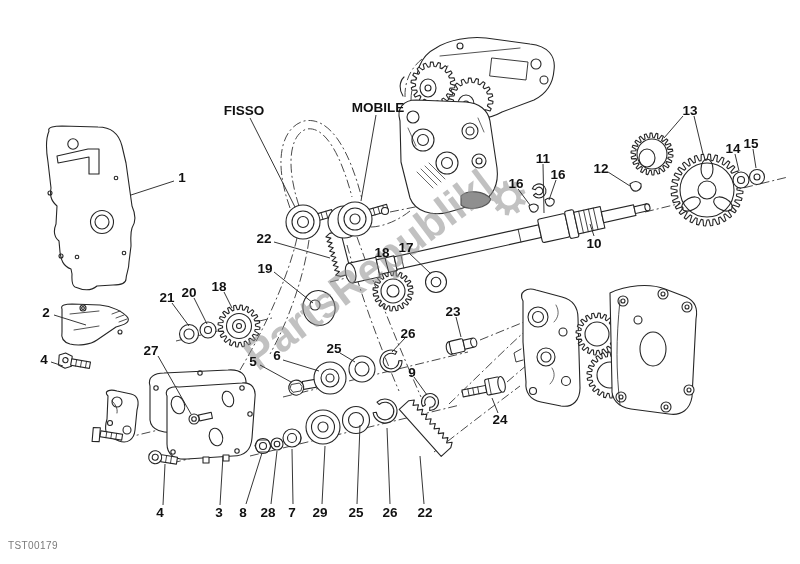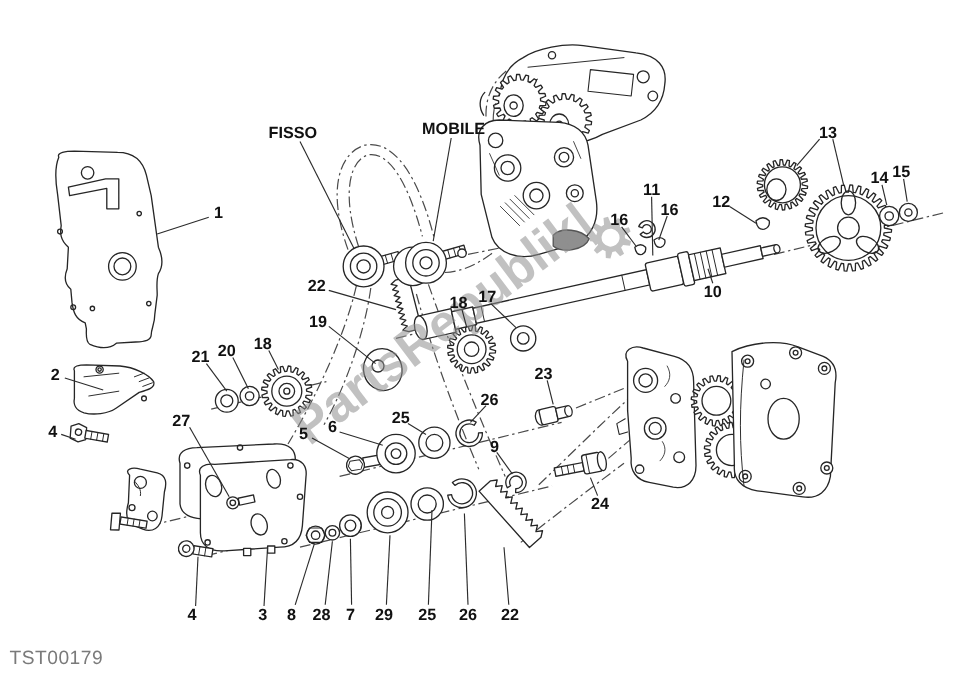--- a/index.html
+++ b/index.html
@@ -1,19 +1,19 @@
 <!DOCTYPE html>
 <html><head>
 <meta charset="utf-8">
 <style>
   html,body{margin:0;padding:0;background:#ffffff;}
   .stage{position:relative;width:800px;height:564px;background:#fff;overflow:hidden;
          font-family:"Liberation Sans",sans-serif;}
   .stage svg{position:absolute;left:0;top:0;}
-  .footer-code{position:absolute;left:8px;top:540px;font-size:16px;color:#7a7a7a;
+  .footer-code{position:absolute;left:8px;top:540px;font-size:10px;color:#7a7a7a;
                letter-spacing:.4px;font-family:"Liberation Sans",sans-serif;}
 </style>
 </head>
 <body>
 
 <div class="stage">
 <svg id="dia" width="800" height="564" viewBox="0 0 800 564">
 
   <g id="dashes" stroke="#4a4a4a" stroke-width="1" fill="none" stroke-dasharray="9 3 2 3">
     <path d="M290,208 C272,158 283,127 304,121 C329,116 349,148 362,199"></path>

